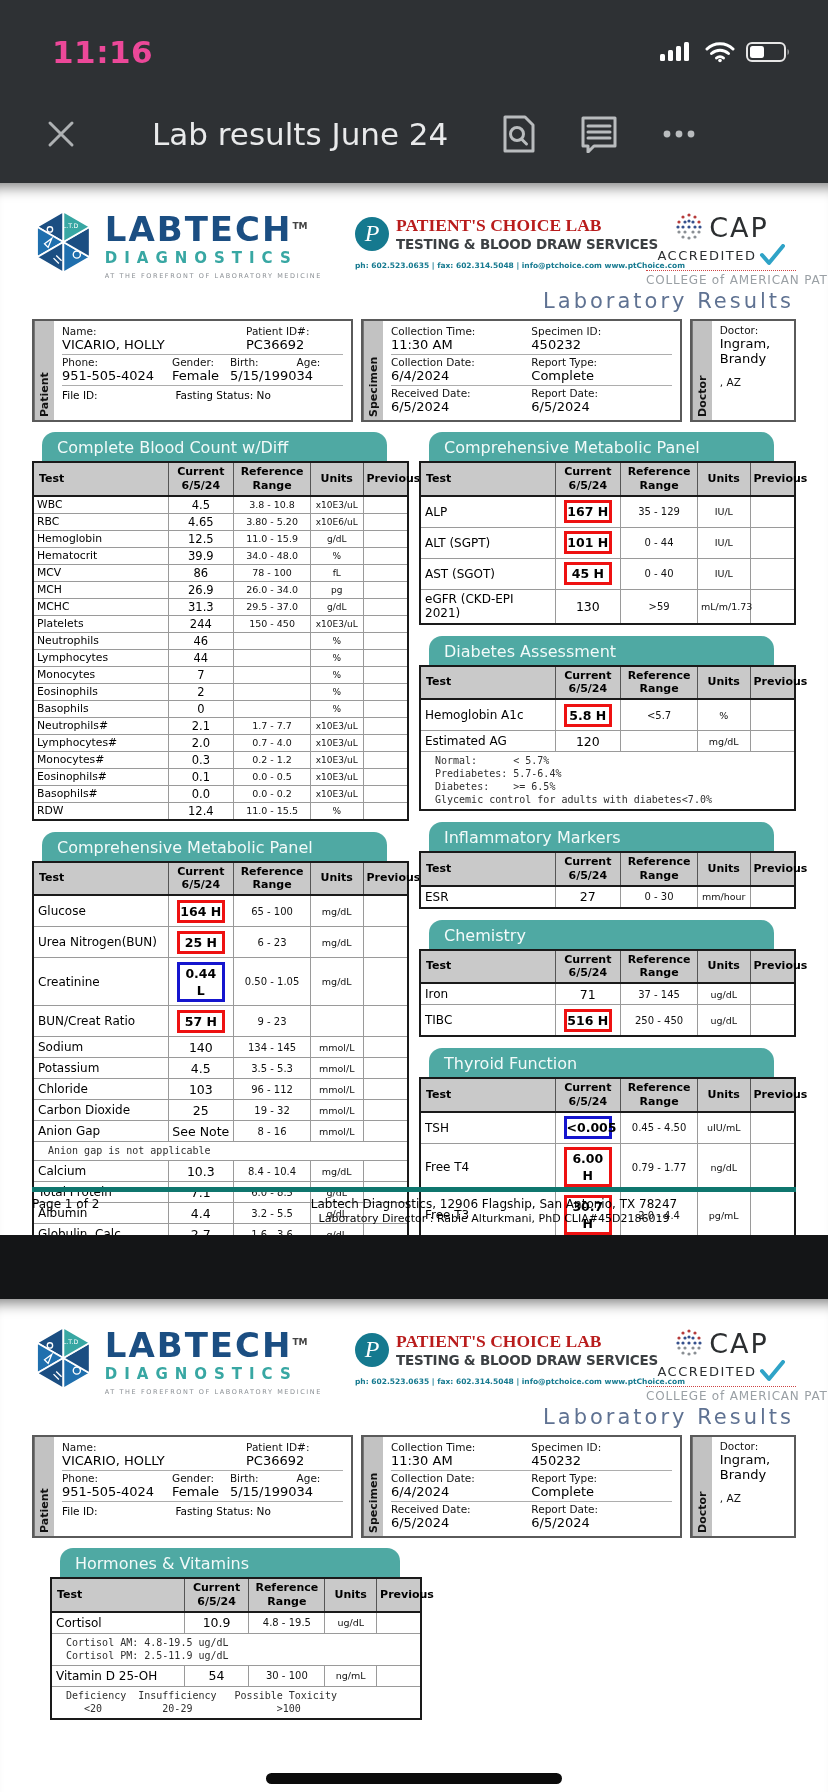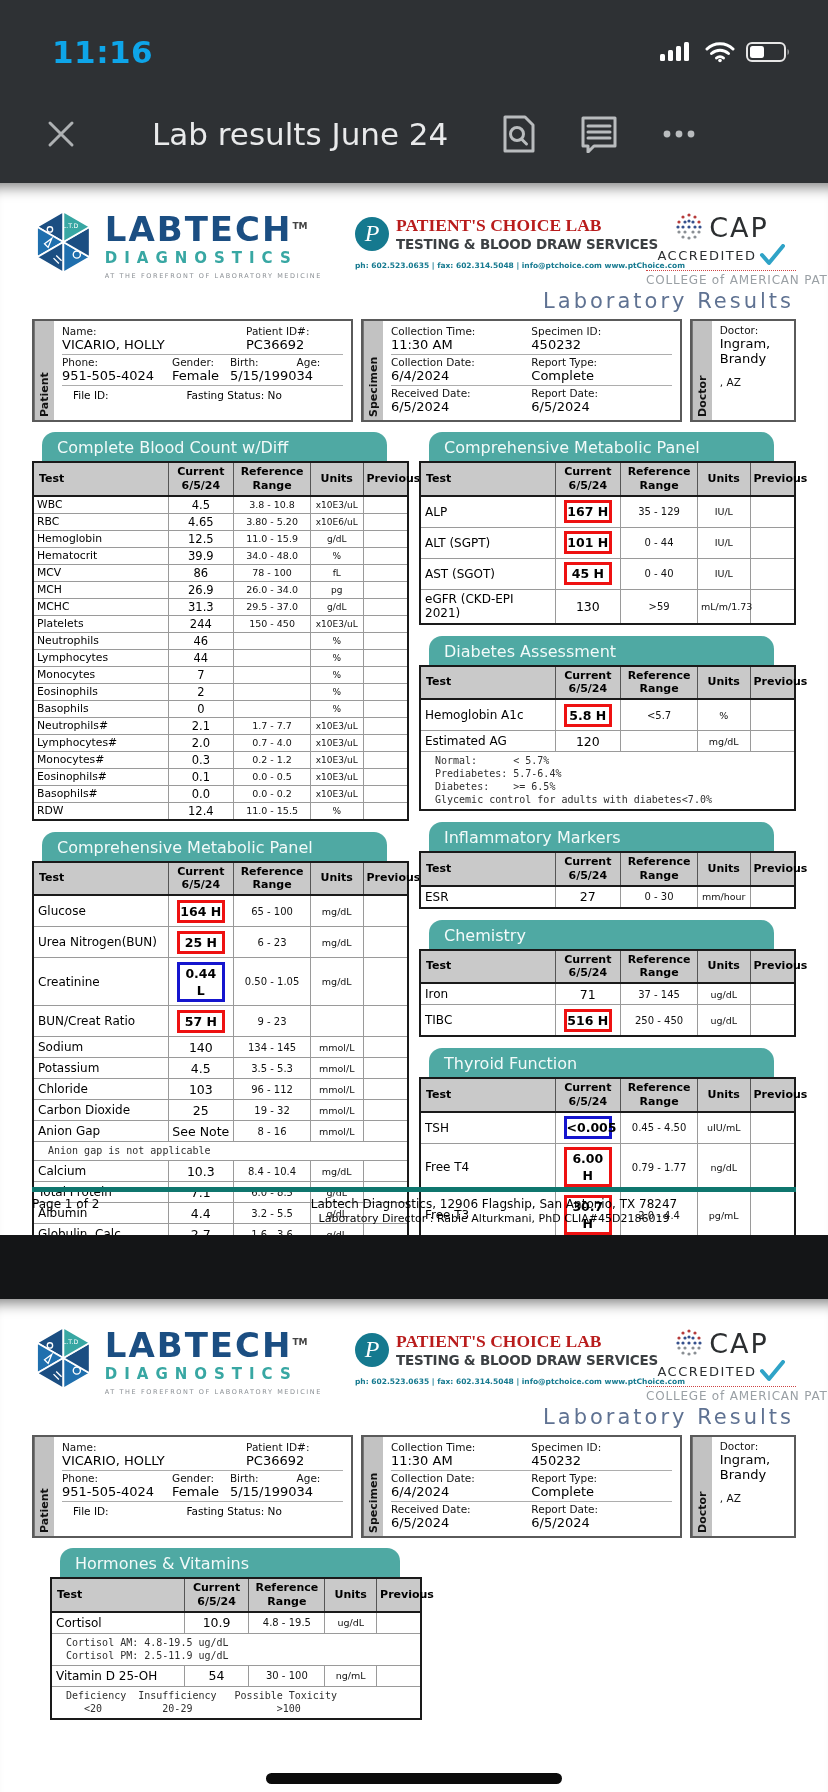--- a/index.html
+++ b/index.html
@@ -1,20 +1,20 @@
 <!DOCTYPE html>
 <html><head>
 <meta charset="utf-8">
 <style>
   * { margin:0; padding:0; box-sizing:border-box; }
   html,body { width:828px; height:1792px; overflow:hidden; }
   body { background:#151618; font-family:"DejaVu Sans", sans-serif; position:relative; }
 
   
-  .status-bar { height:90px; background:#2e3134; color:#0ea5e9; display:flex;
+  .status-bar { height:90px; background:#2e3134; color:#ec4899; display:flex;
     justify-content:space-between; align-items:center; padding:14px 36px 0 52px; }
   .status-time { font-size:31px; font-weight:700; letter-spacing:.5px; }
   .status-icons { display:flex; gap:11px; align-items:center; }
   .toolbar { height:93px; background:#2e3134; display:flex; align-items:center;
     padding:0 132px 6px 46px; gap:44px; }
   .tb-btn { background:none; border:none; cursor:pointer; display:flex; align-items:center; }
   .toolbar-title { flex:1; color:#e9eaeb; font-size:31px; font-weight:400;
     margin-left:32px; white-space:nowrap; overflow:hidden; }
 
   
@@ -62,21 +62,21 @@
     font-size:11px; font-weight:700; writing-mode:vertical-rl; transform:rotate(180deg);
     display:flex; align-items:center; justify-content:flex-start; padding:3px 1px; }
   .info-content { flex:1; padding:3px 8px 4px; }
   .irow { display:flex; border-bottom:1px solid #adadad; padding:1px 0 2px; }
   .irow:last-child { border-bottom:none; }
   .cell { flex:1; }
   .cell.w-name { flex:1.9; }
   .cell.w-sm { flex:.8; }
   .ilabel { font-size:10.5px; color:#111; }
   .ival { font-size:13px; color:#000; }
-  .inline-pair { font-size:10.5px; padding-top:2px;margin-left:11px; }
+  .inline-pair { font-size:10.5px; padding-top:2px; }
   .doctor .info-content { font-size:10.5px; }
   .doctor .ival { margin-bottom:10px; }
 
   
   .columns { display:flex; gap:10px; margin-top:10px; }
   .col { flex:1; }
   .section { margin-bottom:11px; }
   .section-title { background:#4fa9a3; color:#f2faf9; font-size:16px;
     border-radius:13px; padding:6px 15px 20px; margin:0 22px -16px 10px; }
   table.results { width:100%; border-collapse:collapse; border:2.5px solid #1a1a1a;

